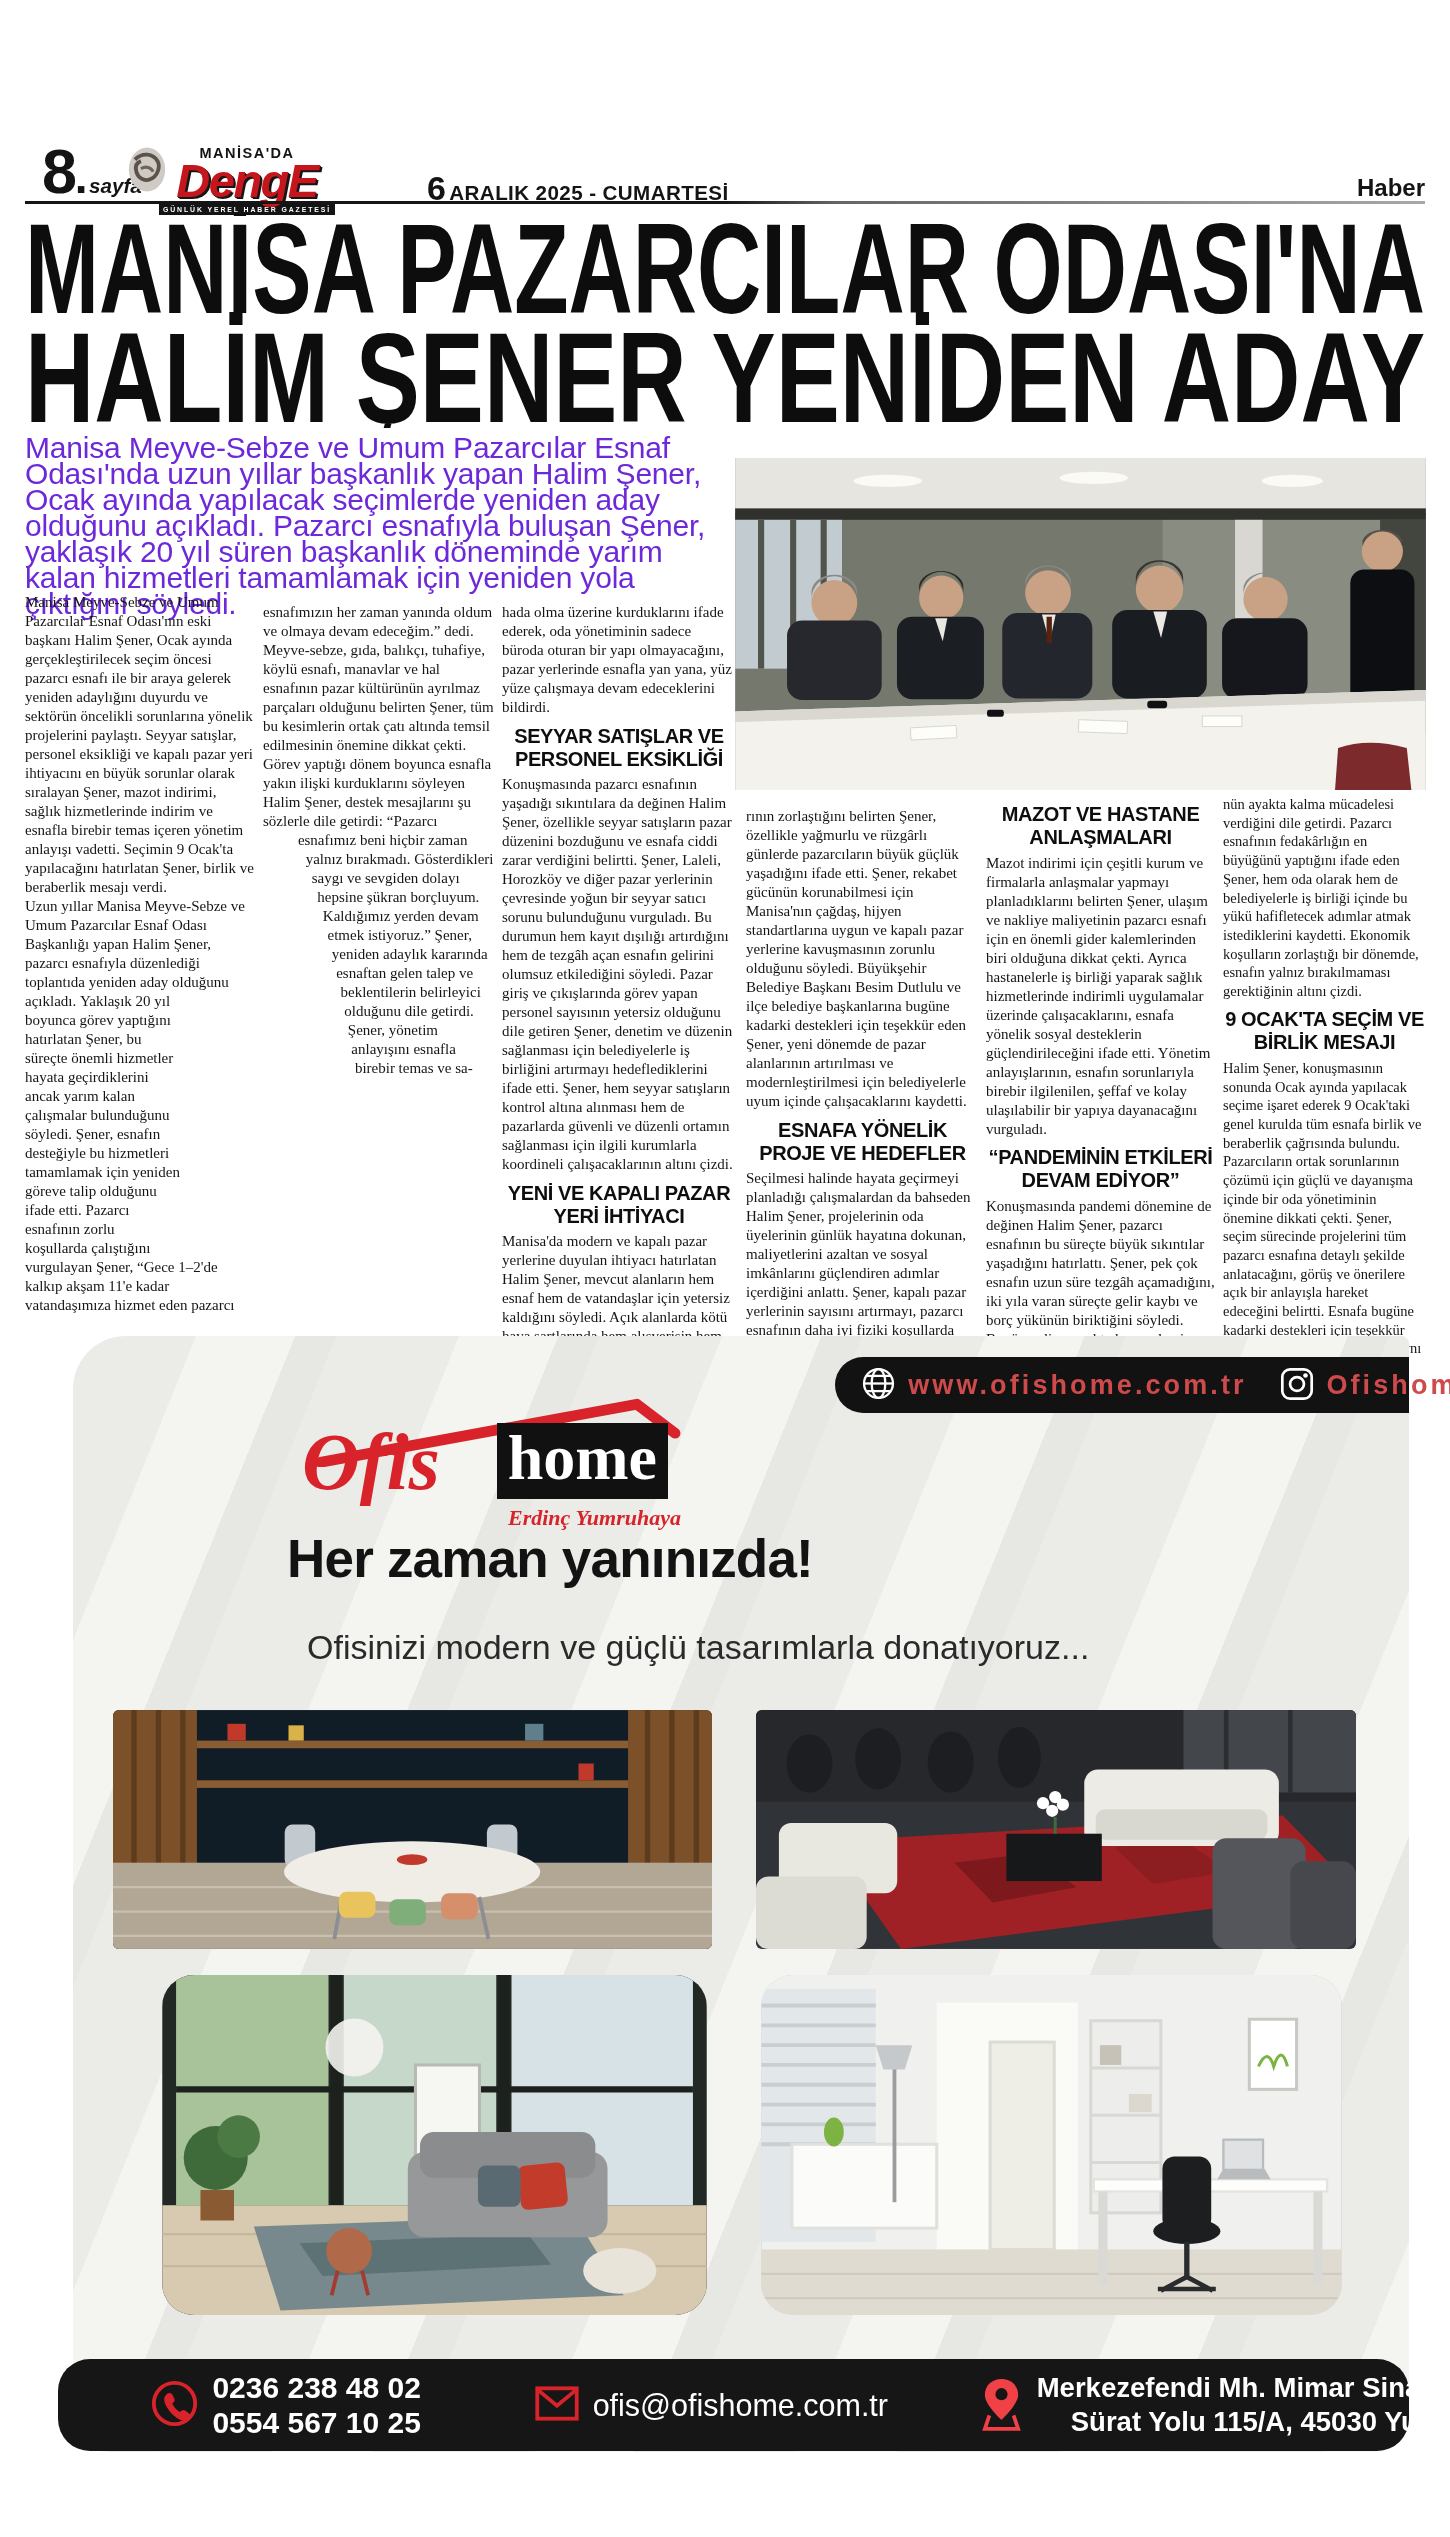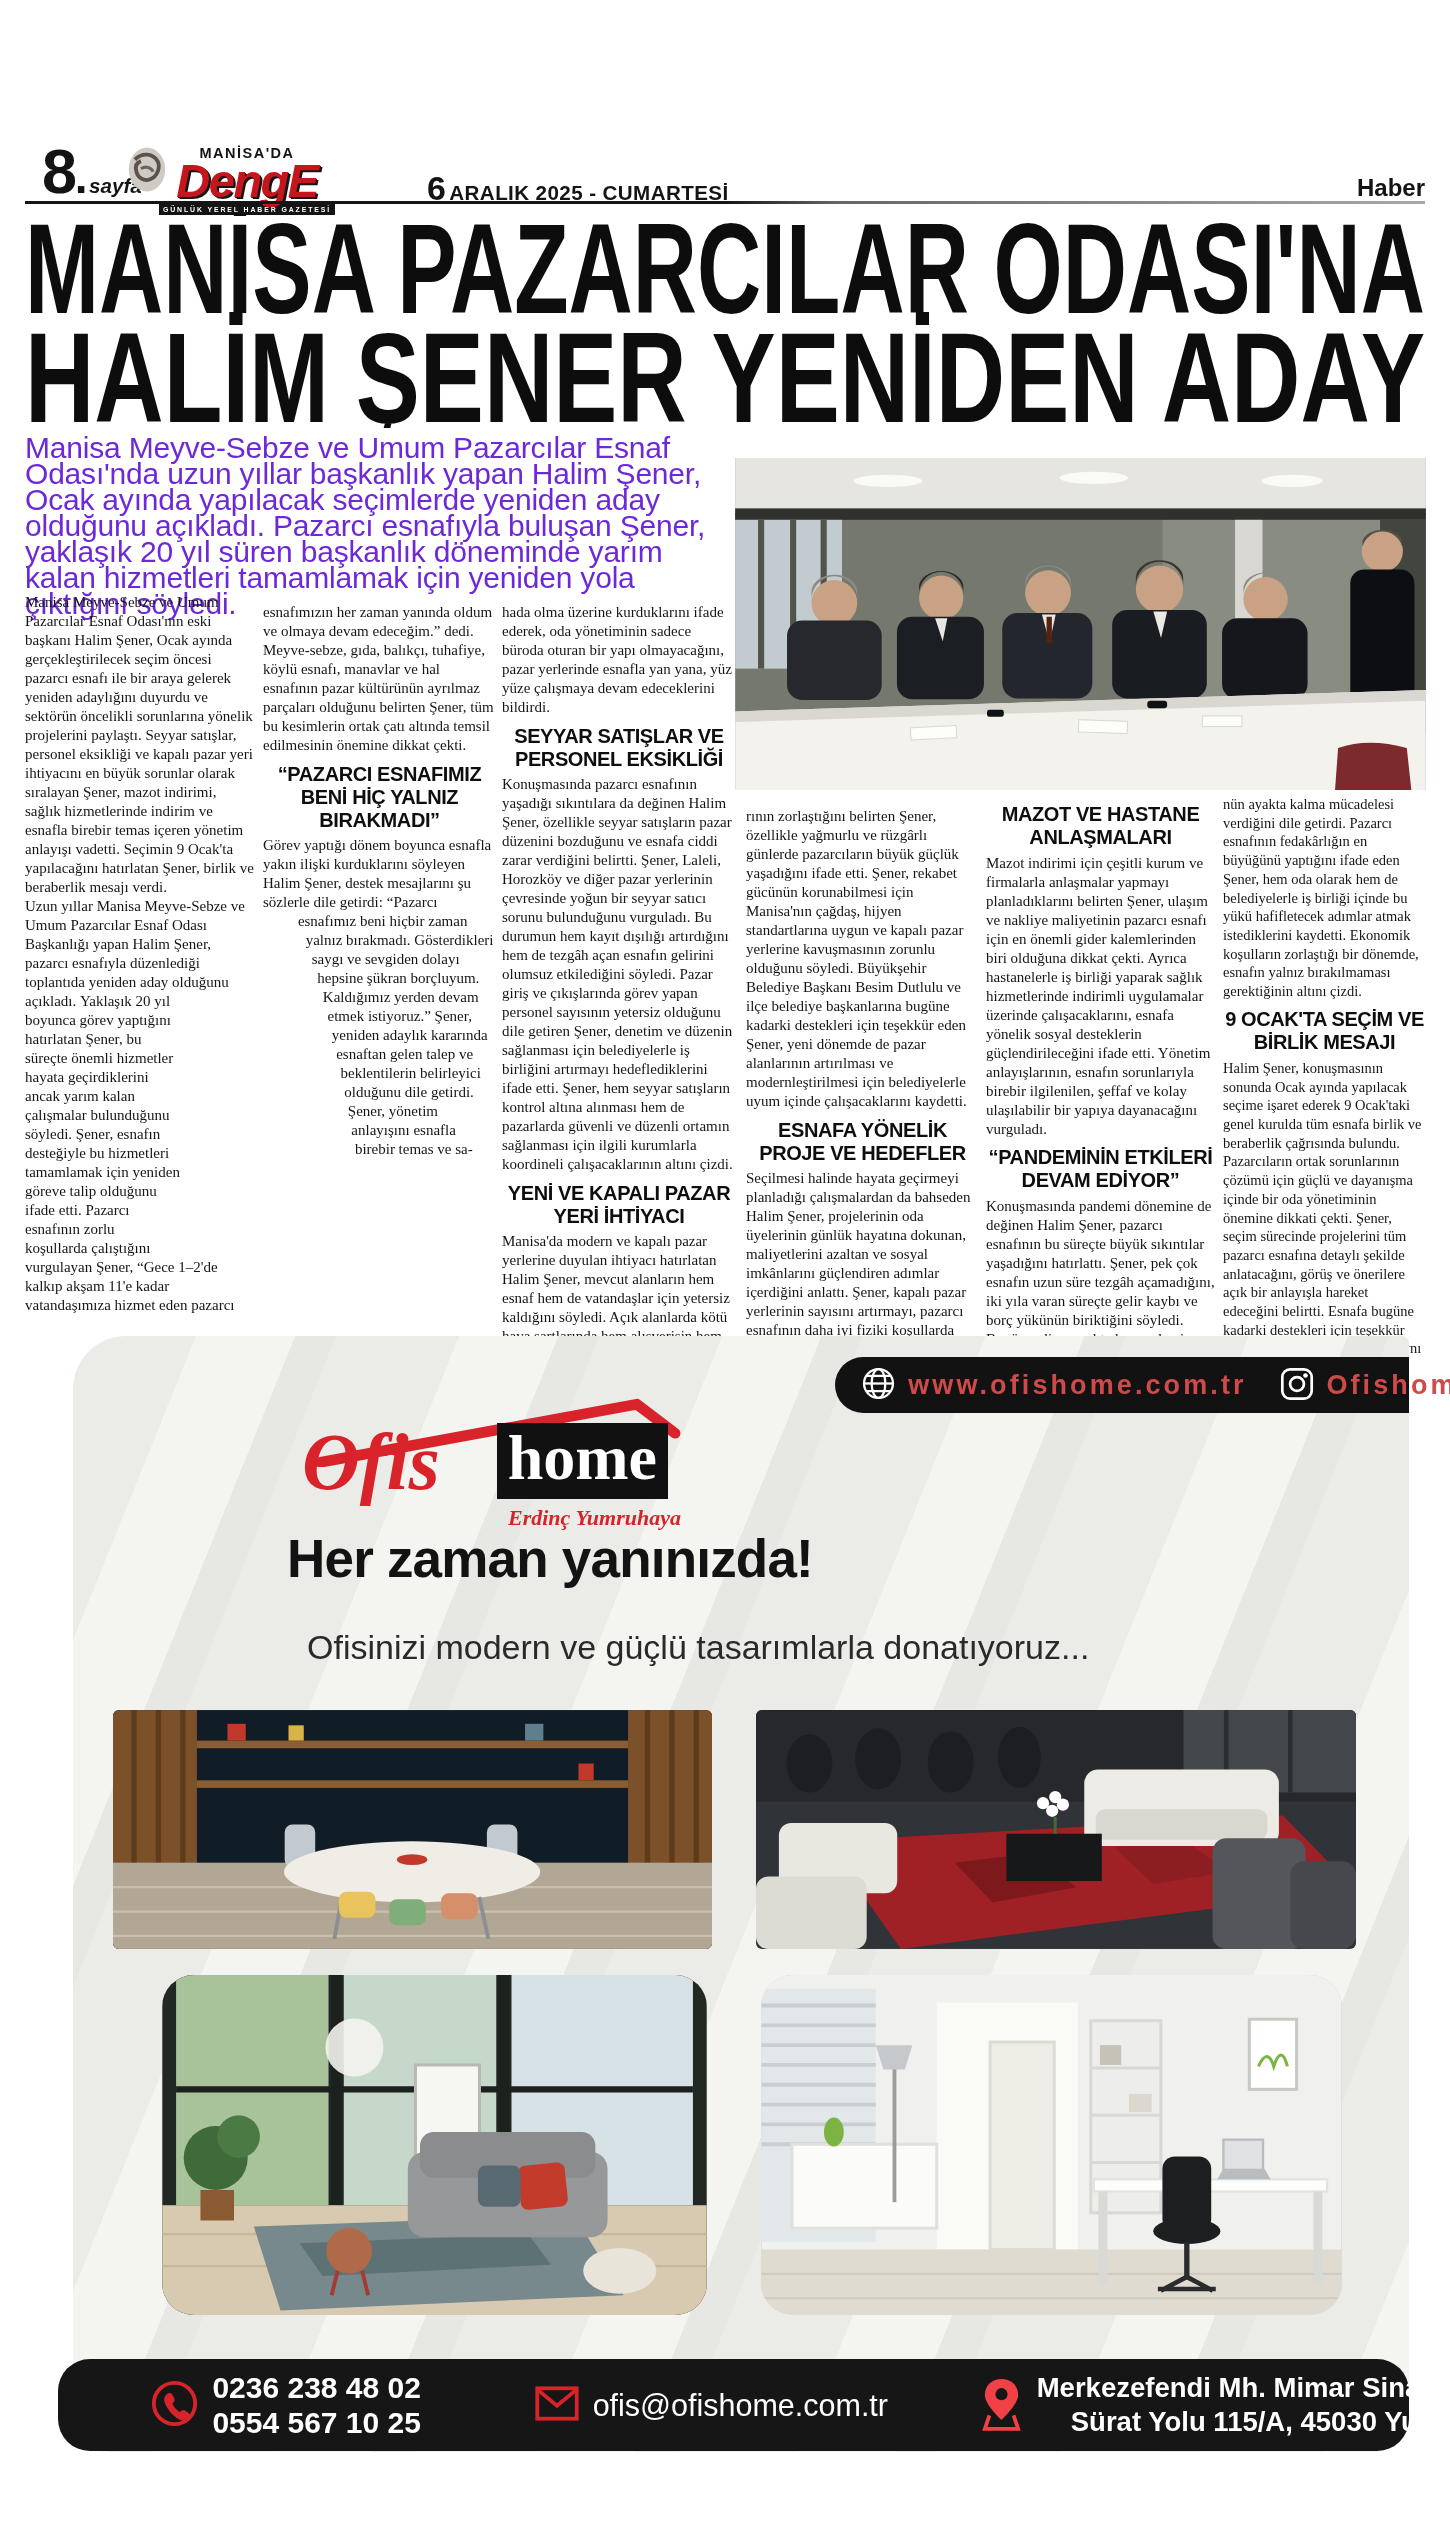--- a/index.html
+++ b/index.html
@@ -169,21 +169,20 @@
     <p><span>Manisa Meyve-Sebze ve Umum Pazarcılar Esnaf Odası'nın eski başkanı Halim Şener, Ocak ayında gerçekleştirilecek seçim öncesi pazarcı esnafı ile bir araya gelerek yeniden adaylığını duyurdu ve sektörün öncelikli sorunlarına yönelik projelerini paylaştı. Seyyar satışlar, personel eksikliği ve kapalı pazar yeri ihtiyacını en büyük sorunlar olarak sıralayan Şener, mazot indirimi, sağlık hizmetlerinde indirim ve esnafla birebir temas içeren yönetim anlayışı vadetti. Seçimin 9 Ocak'ta yapılacağını hatırlatan Şener, birlik ve beraberlik mesajı verdi.</span></p>
     <p>
       <span>Uzun yıllar Manisa Meyve-Sebze ve Umum Pazarcılar Esnaf Odası Başkanlığı yapan Halim Şener, pazarcı esnafıyla düzenlediği toplantıda yeniden aday olduğunu açıkladı.</span>
       <span class="spacer-col1"></span>
       <span>Yaklaşık 20 yıl boyunca görev yaptığını hatırlatan Şener, bu süreçte önemli hizmetler hayata geçirdiklerini ancak yarım kalan çalışmalar bulunduğunu söyledi. Şener, esnafın desteğiyle bu hizmetleri tamamlamak için yeniden göreve talip olduğunu ifade etti. Pazarcı esnafının zorlu koşullarda çalıştığını vurgulayan Şener, “Gece 1–2'de kalkıp akşam 11'e kadar vatandaşımıza hizmet eden pazarcı</span>
     </p>
   </div>
 
   <div class="col" style="left:263px;top:603px;width:233px;">
     <p><span>esnafımızın her zaman yanında oldum ve olmaya devam edeceğim.” dedi. Meyve-sebze, gıda, balıkçı, tuhafiye, köylü esnafı, manavlar ve hal esnafının pazar kültürünün ayrılmaz parçaları olduğunu belirten Şener, tüm bu kesimlerin ortak çatı altında temsil edilmesinin önemine dikkat çekti.</span></p>
-    <h3>“PAZARCI ESNAFIMIZ BENİ HİÇ YALNIZ BIRAKMADI”</h3>
     <p>
       <span>Görev yaptığı dönem boyunca esnafla yakın ilişki kurduklarını söyleyen Halim Şener, destek mesajlarını şu sözlerle dile getirdi:</span>
       <span class="spacer-portrait"></span>
       <span>“Pazarcı esnafımız beni hiçbir zaman yalnız bırakmadı. Gösterdikleri saygı ve sevgiden dolayı hepsine şükran borçluyum. Kaldığımız yerden devam etmek istiyoruz.” Şener, yeniden adaylık kararında esnaftan gelen talep ve beklentilerin belirleyici olduğunu dile getirdi. Şener, yönetim anlayışını esnafla birebir temas ve sa-</span>
     </p>
     <span class="portrait-figure">
       <svg width="298" height="424" viewBox="0 0 390 555">
         <ellipse cx="165" cy="50" rx="58" ry="40" fill="#b3b1ad"></ellipse>
         <ellipse cx="165" cy="90" rx="44" ry="52" fill="#c89c7e"></ellipse>
         <path d="M121,72 a44,40 0 0 1 88,0 l0,-18 a44,34 0 0 0 -88,0 z" fill="#b3b1ad"></path>

